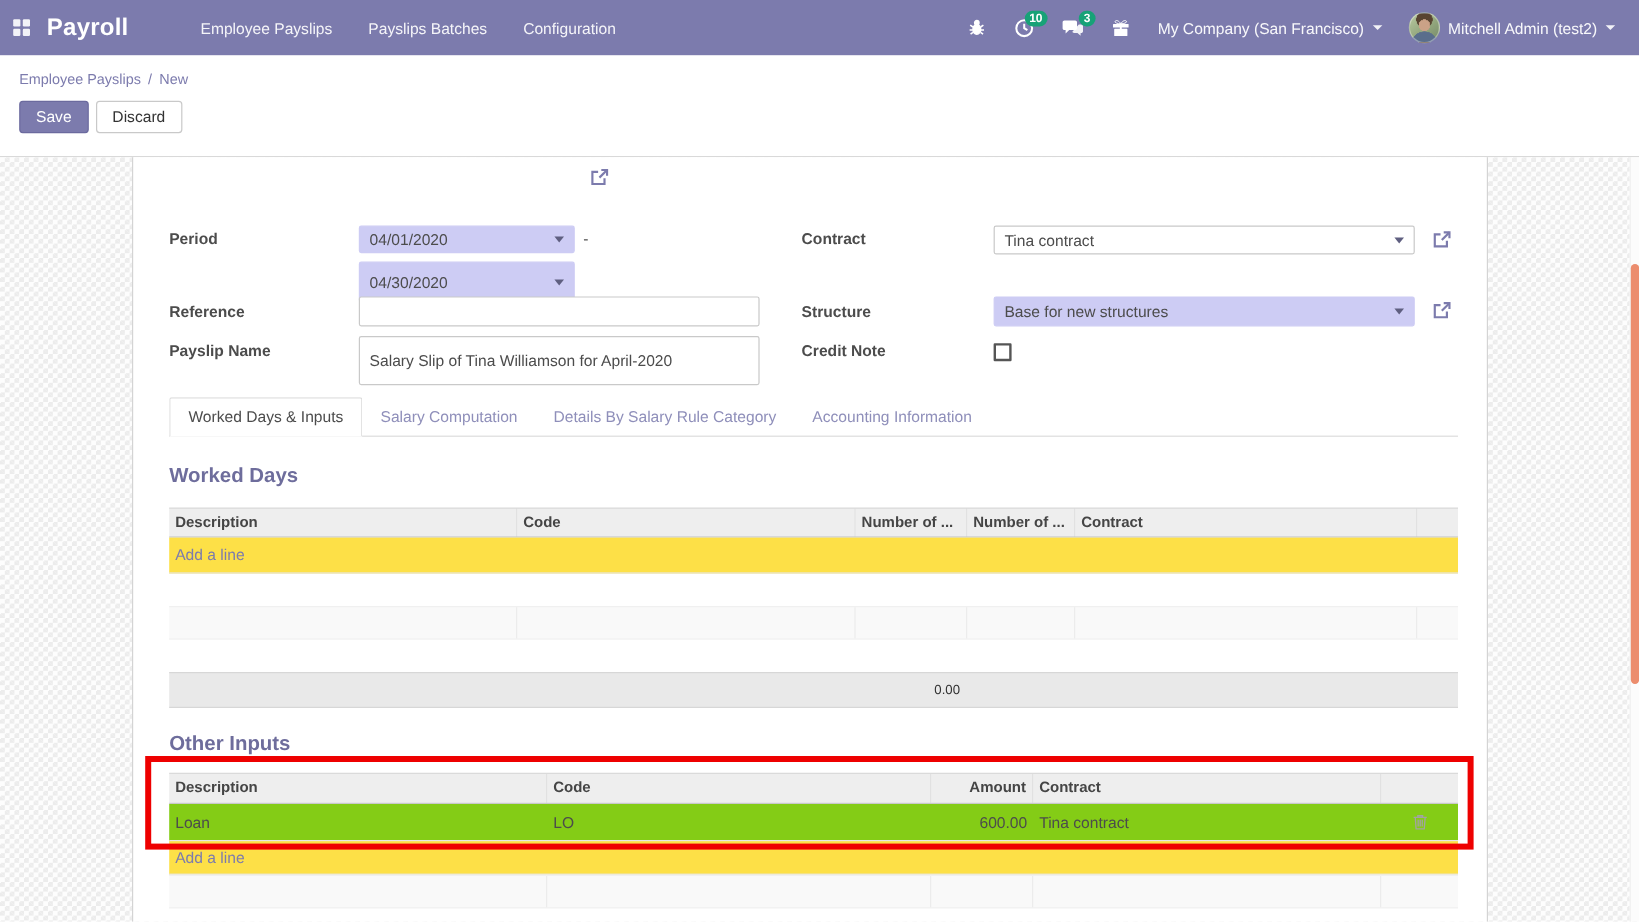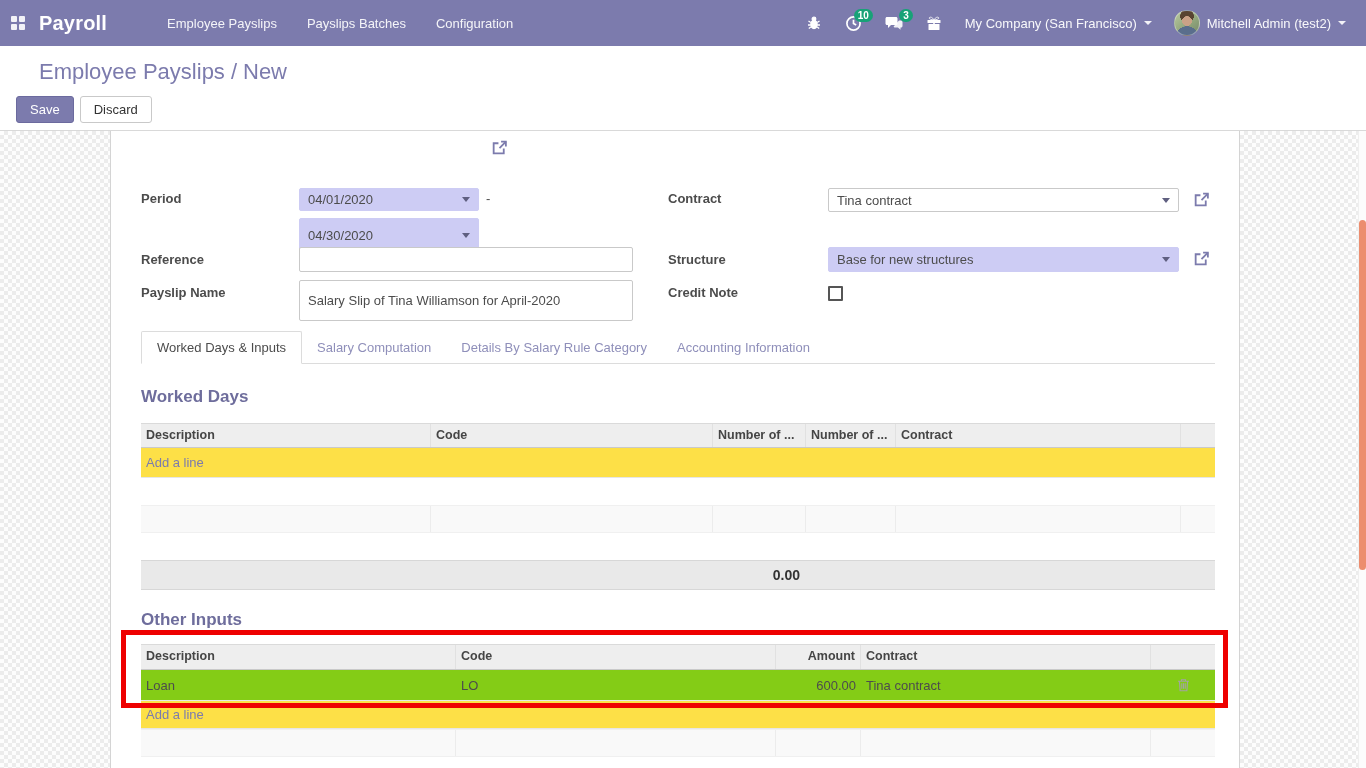--- a/index.html
+++ b/index.html
@@ -30,21 +30,21 @@
     background:
       radial-gradient(circle at 50% 110%, #5a6e8c 38%, transparent 39%),
       radial-gradient(circle at 50% 42%, #caa287 26%, transparent 27%),
       radial-gradient(circle at 50% 22%, #584431 30%, transparent 31%),
       linear-gradient(140deg,#b9c9a0 0%, #8fa37a 60%, #74886a 100%);
     border:1px solid rgba(255,255,255,.35); }
 
   
   .control-panel { position:absolute; left:0; top:46px; width:1366px; height:85px;
     background:#fff; border-bottom:1px solid #d9d9d9; padding:13px 16px 0 16px; }
-  .breadcrumb { font-size:22px; color:#7c7bad;margin-left:23px; }
+  .breadcrumb { font-size:12px; color:#7c7bad; }
   .breadcrumb .bc-sep { color:#7c7bad; margin:0 6px; }
   .cp-buttons { margin-top:11px; display:flex; gap:6px; }
   .btn { font-size:13px; padding:5px 13px; border-radius:3px; cursor:pointer;
     border:1px solid transparent; }
   .btn-primary { background:#7c7bad; border-color:#6b6a9e; color:#fff; }
   .btn-default { background:#fff; border-color:#c9c9c9; color:#333; }
 
   
   .content { position:absolute; left:0; top:131px; width:1366px; height:637px;
     background-color:#fdfdfd;
@@ -93,21 +93,21 @@
   .td { padding:0 5px; white-space:nowrap; overflow:hidden; }
   .addline { position:absolute; left:30px; width:1074px; height:29px; display:flex;
     align-items:center; border-bottom:1px solid #e6e6e6; background:#fde047; }
   .addline span { font-size:13px; color:#7c7bad; padding-left:5px; cursor:pointer; }
   .stripe { position:absolute; left:30px; width:1074px; height:28px; background:#f9f9f9;
     border-top:1px solid #f0f0f0; border-bottom:1px solid #f0f0f0; display:flex; }
   .stripe .sc { border-right:1px solid #ececec; height:100%; }
   .total-row { position:absolute; left:30px; top:429px; width:1074px; height:30px;
     background:#e9e9e9; border-top:1px solid #d7d7d7; border-bottom:1px solid #d7d7d7;
     display:flex; align-items:center; }
-  .total-val { width:665px; text-align:right; font-size:14px; font-weight:700; color:#333;
+  .total-val { width:665px; text-align:right; font-size:11px; font-weight:400; color:#333;
     padding-right:6px; }
   .right { text-align:right; justify-content:flex-end; display:flex; }
   .trash-cell { display:flex; align-items:center; justify-content:center; }
 
   
   .annotation-box { position:absolute; left:121px; top:630px; width:1107px; height:78px;
     border:5px solid #ee0000; z-index:20; pointer-events:none; }
   .scroll-track { position:absolute; left:1358px; top:131px; width:8px; height:637px;
     background:#fcfcfc; border-left:1px solid #efefef; }
   .scroll-thumb { position:absolute; left:1359px; top:220px; width:7px; height:350px;

